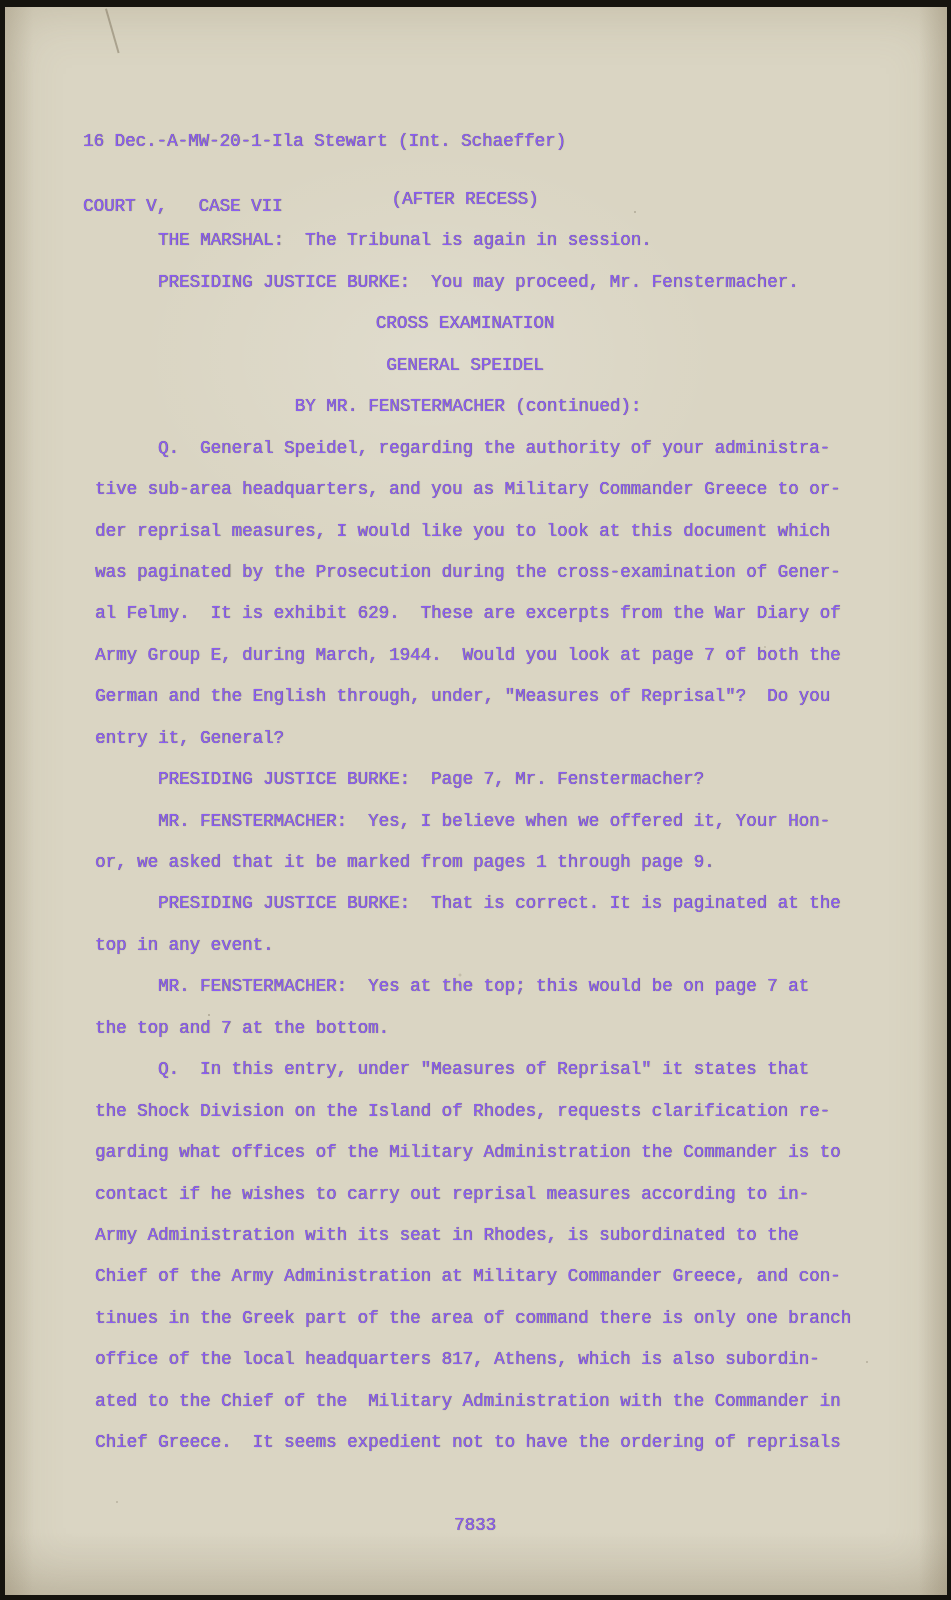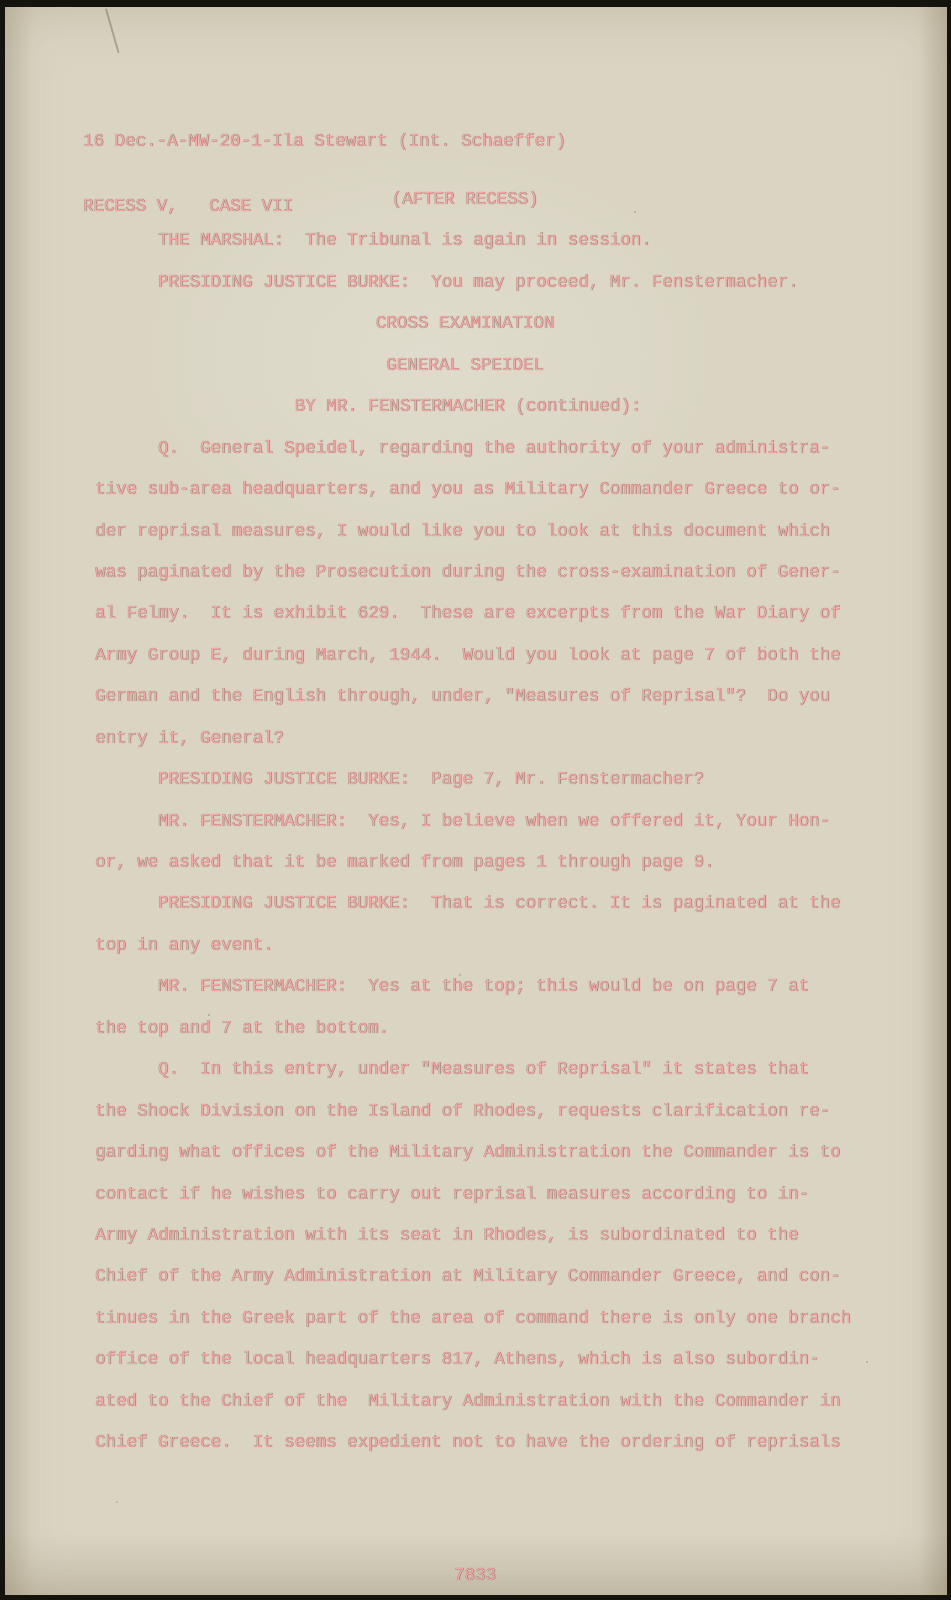--- a/index.html
+++ b/index.html
@@ -35,21 +35,21 @@
   .crease {
     position: absolute;
     left: 100px; top: 2px;
     width: 2px; height: 46px;
     background: rgba(115,105,82,0.45);
     transform: rotate(-16deg);
     transform-origin: top left;
   }
   
   .ink {
-    color: #fca5a5;
+    color: #8b5cf6;
     text-shadow: 0.4px 0.3px 0.8px rgba(62,57,45,0.65), -0.2px 0 0.4px rgba(62,57,45,0.4);
   }
   .header-block {
     position: absolute;
     left: 83px; top: 88px;
     font-size: 17.5px;
     line-height: 21.5px;
     white-space: pre;
   }
   .lines-block {
@@ -60,39 +60,39 @@
   }
   .tline {
     line-height: 41.45px;
     height: 41.45px;
     white-space: pre;
   }
   .tline.center { text-align: center; text-indent: -20px; }
   .tline.outdent { margin-left: -14px; text-align: center; }
   .page-number {
     position: absolute;
-    left: 95px; top: 1555px;
+    left: 95px; top: 1505px;
     width: 760px;
     font-size: 17.5px;
     line-height: 41.45px;
     text-align: center;
     white-space: pre;
   }
 </style>
 </head>
 <body>
 
 <div class="screen">
   <div class="paper">
     <div class="crease"></div>
   </div>
 
   <div class="header-block ink">
     <div>16 Dec.-A-MW-20-1-Ila Stewart (Int. Schaeffer)</div>
-    <div>RECESS V,   CASE VII</div>
+    <div>COURT V,   CASE VII</div>
   </div>
 
   <div class="lines-block ink">
       <div class="tline center">(AFTER RECESS)</div>
       <div class="tline left">      THE MARSHAL:  The Tribunal is again in session.</div>
       <div class="tline left">      PRESIDING JUSTICE BURKE:  You may proceed, Mr. Fenstermacher.</div>
       <div class="tline center">CROSS EXAMINATION</div>
       <div class="tline center">GENERAL SPEIDEL</div>
       <div class="tline outdent">BY MR. FENSTERMACHER (continued):</div>
       <div class="tline left">      Q.  General Speidel, regarding the authority of your administra-</div>

